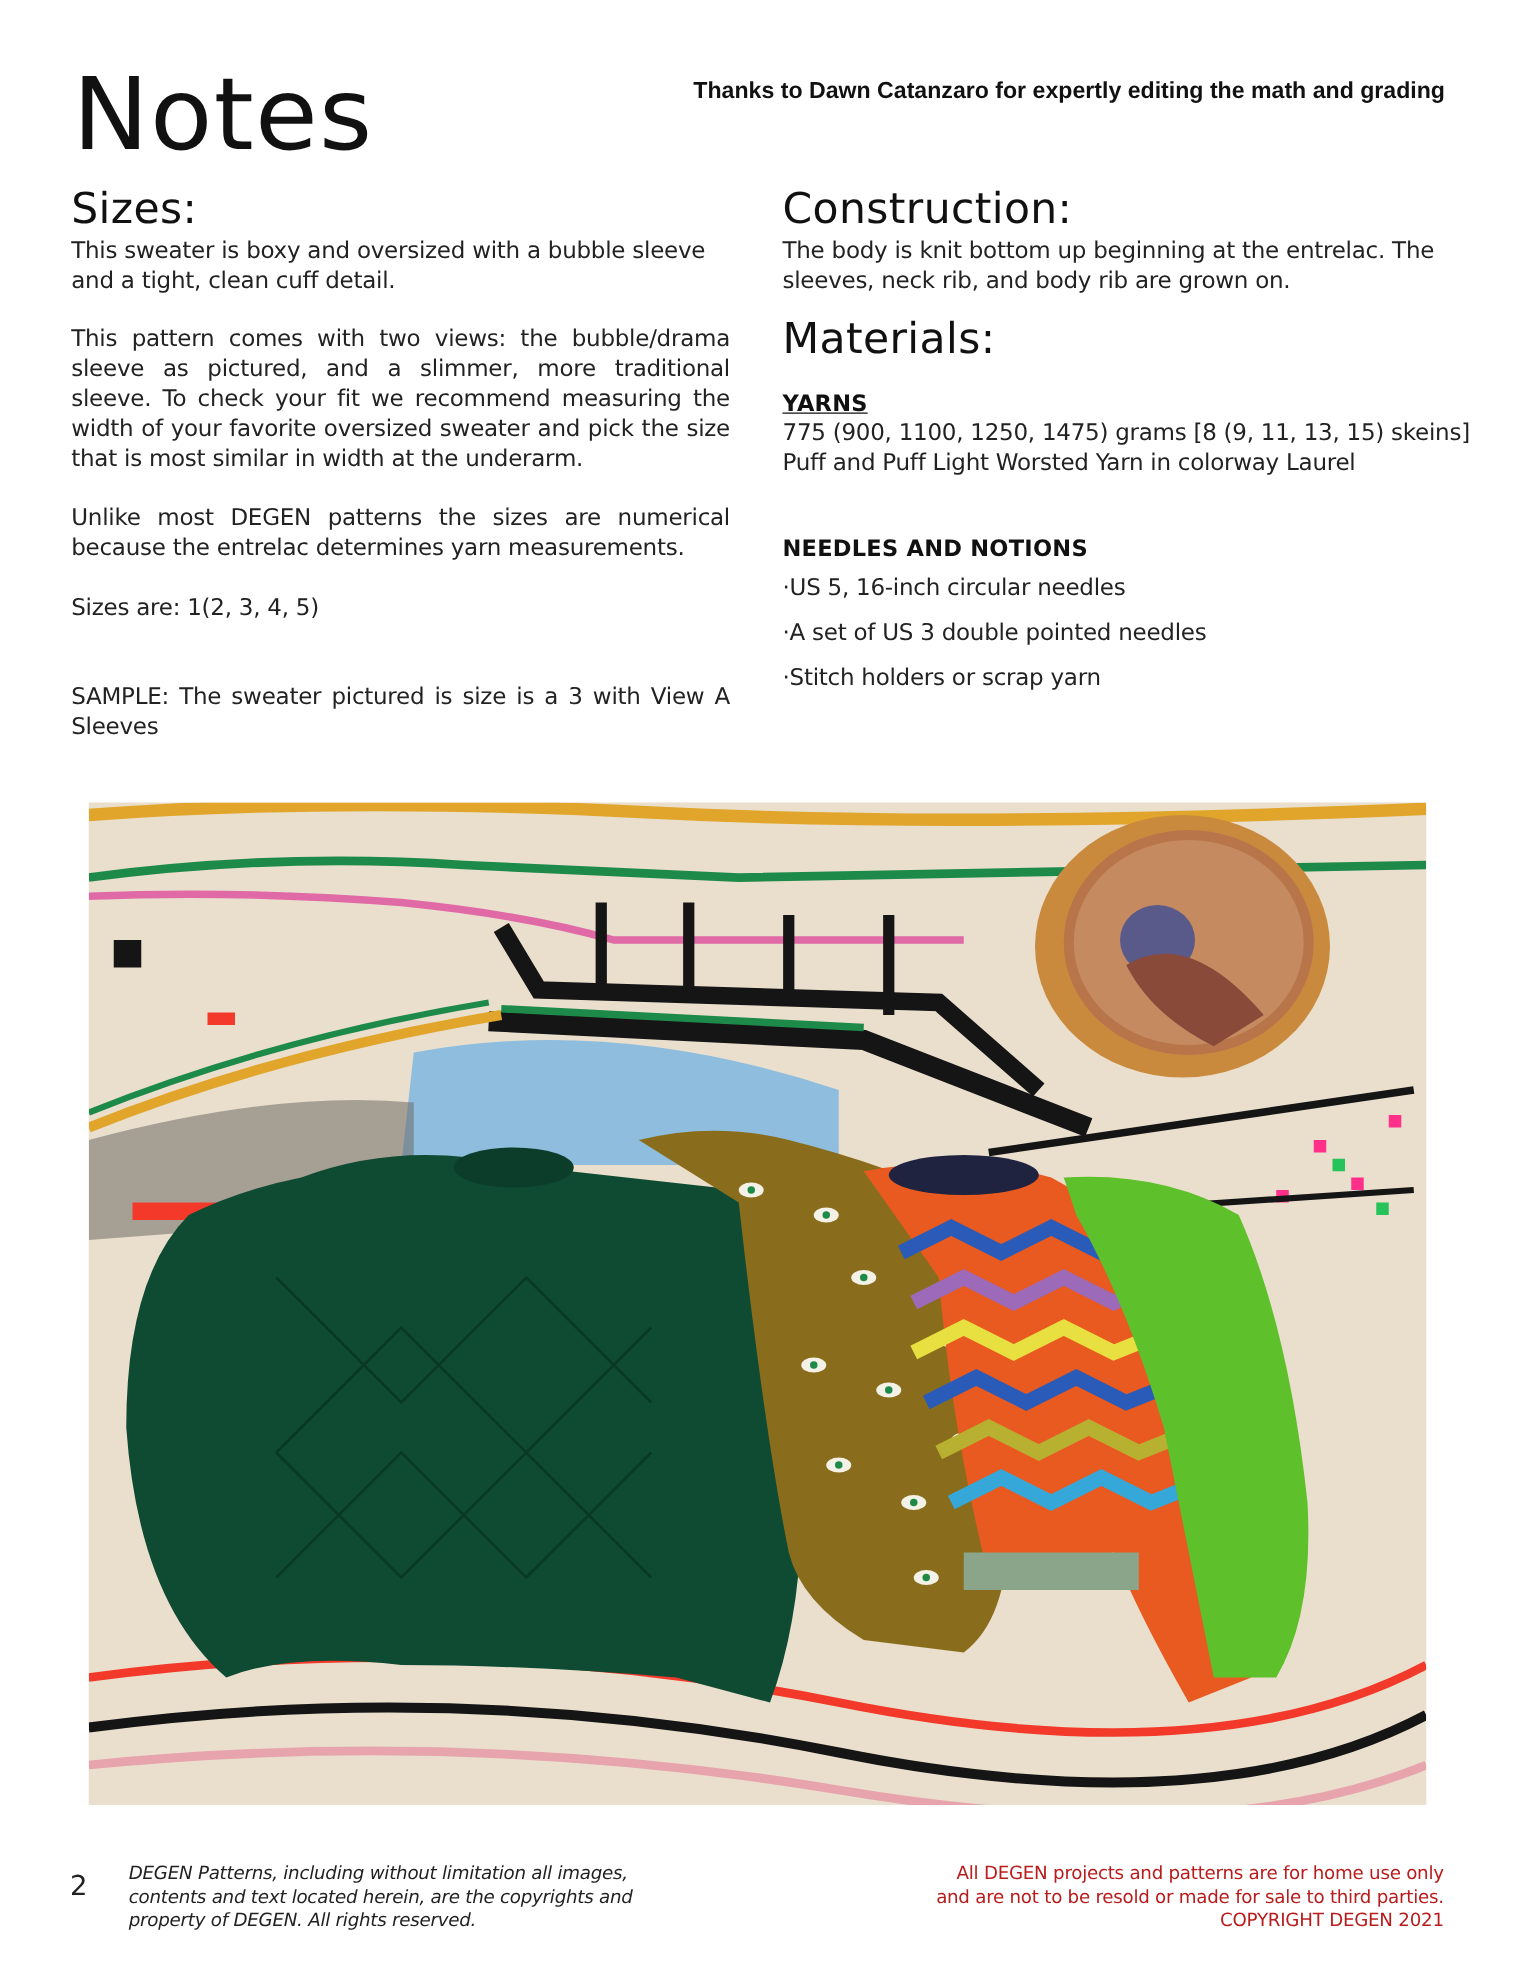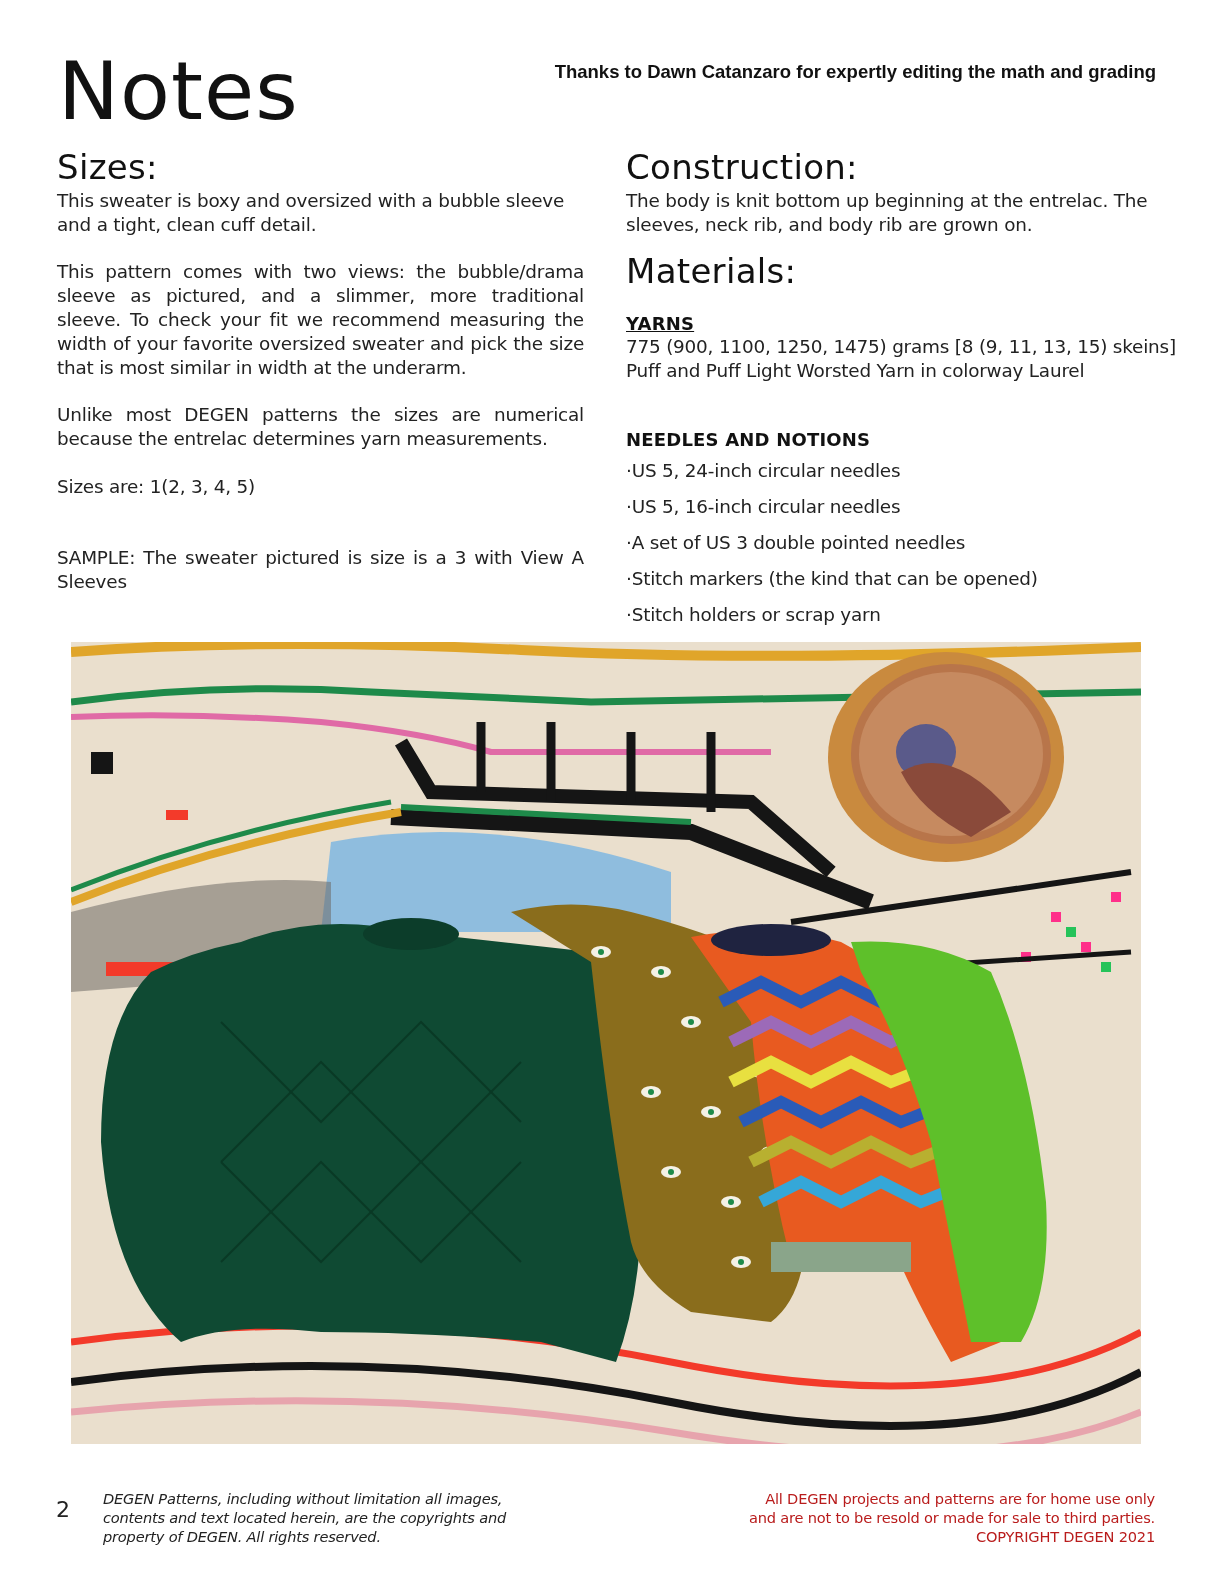--- a/index.html
+++ b/index.html
@@ -78,24 +78,22 @@
 <div class="abs h2 right-col" style="top:147px;">Construction:</div>
 <div class="abs body-text right-col" style="top:189px;">The body is knit bottom up beginning at the entrelac. The sleeves, neck rib, and body rib are grown on.</div>
 
 <div class="abs h2 right-col" style="top:251px;">Materials:</div>
 <div class="abs subhead right-col" style="top:313px;text-decoration:underline;">YARNS</div>
 <div class="abs body-text right-col" style="top:335px; white-space:nowrap;">775 (900, 1100, 1250, 1475) grams [8 (9, 11, 13, 15) skeins]</div>
 <div class="abs body-text right-col" style="top:359px; white-space:nowrap;">Puff and Puff Light Worsted Yarn in colorway Laurel</div>
 
 <div class="abs subhead right-col" style="top:429px;">NEEDLES AND NOTIONS</div>
 <ul class="abs notion-list right-col" style="top:453px;">
-  <li><span>·</span><span>US 5, 24-inch circular needles</span></li>
   <li><span>·</span><span>US 5, 16-inch circular needles</span></li>
   <li><span>·</span><span>A set of US 3 double pointed needles</span></li>
-  <li><span>·</span><span>Stitch markers (the kind that can be opened)</span></li>
   <li><span>·</span><span>Stitch holders or scrap yarn</span></li>
 </ul>
 
 <div class="abs photo" title="Four knit sweaters (dark green entrelac, mustard with eye motifs, multicolor chevron stripes, bright green) laid on a colorful shag rug beside a wicker basket holding yarn and knitting">
   <svg width="1070" height="802" viewBox="0 0 1070 802" xmlns="http://www.w3.org/2000/svg">
 
     <rect x="0" y="0" width="1070" height="802" fill="#eadfcd"></rect>
 
     <path d="M0 10 Q200 -5 450 8 T1070 5" stroke="#e0a52a" stroke-width="10" fill="none"></path>
     <path d="M0 60 Q150 40 300 50 Q420 55 520 60 L1070 50" stroke="#1e8a4a" stroke-width="7" fill="none"></path>

